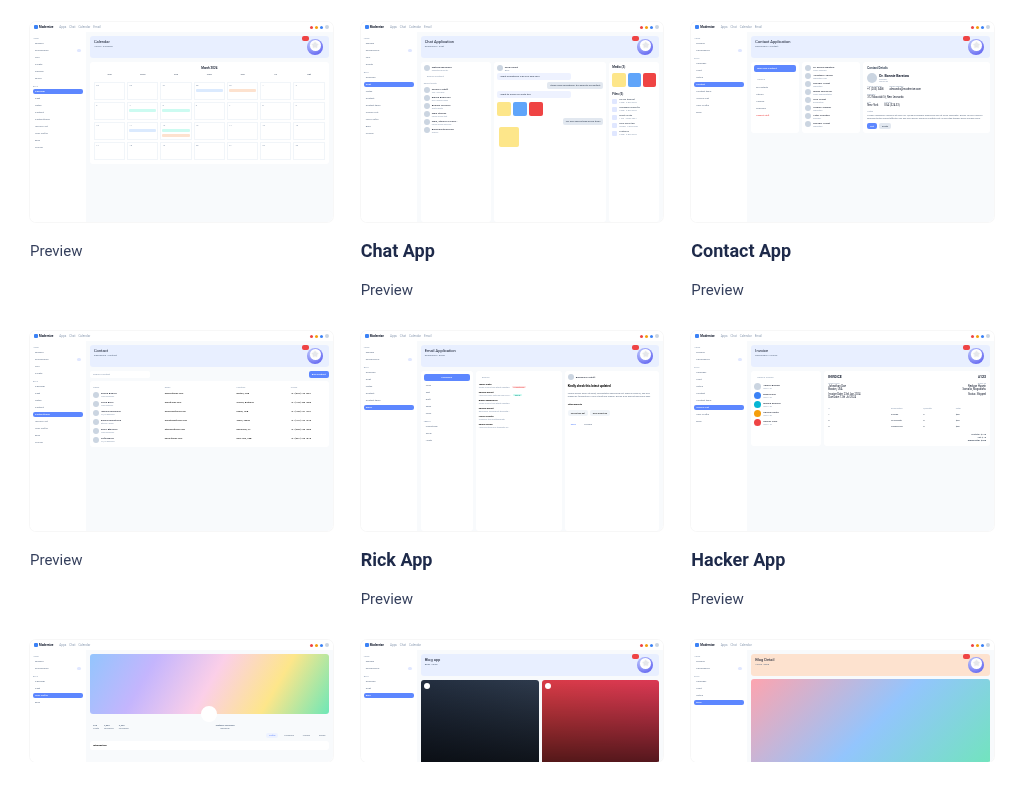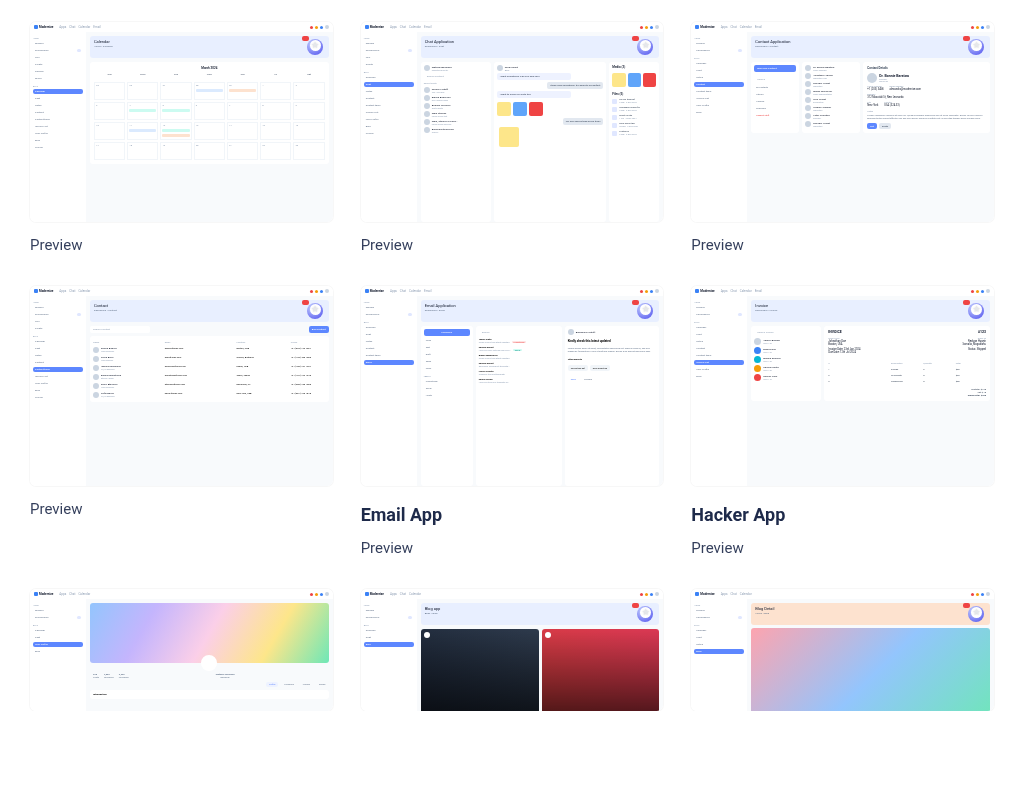--- a/index.html
+++ b/index.html
@@ -162,21 +162,21 @@
 
   .title {
     font-size: 18px;
     font-weight: 700;
     color: #1e2a4a;
     margin-top: 18px;
   }
   .preview-link {
     font-size: 15px;
     color: #1e2a4a;
-    margin-top: 14px;
+    margin-top: 20px;
     opacity: .9;
   }
 </style>
 </head>
 <body>
 
 <div class="grid">
 
 <div class="card">
   <div class="thumb">
@@ -484,20 +484,21 @@
                   <div>
                     <div>custom.js</div>
                     <div style="color:#94a3b8;">2 MB · 2 Dec 2024</div>
                   </div>
                 </div>
           </div>
         </div>
       </div>
     </div>
   </div>
+  <div class="title">Chat App</div>
   <div class="preview-link">Preview</div>
 </div>
 
 <div class="card">
   <div class="thumb">
     <div class="topbar">
           <div class="brand">
             <span class="brand-mark"></span>
             <span class="brand-txt">Modernize</span>
           </div>
@@ -665,20 +666,21 @@
                 </div>
             <div class="btns">
                   <span class="btn-sm p">Edit</span>
                   <span class="btn-sm g">Delete</span>
                 </div>
           </div>
         </div>
       </div>
     </div>
   </div>
+  <div class="title">Contact App</div>
   <div class="preview-link">Preview</div>
 </div>
 
 <div class="card">
   <div class="thumb">
     <div class="topbar">
           <div class="brand">
             <span class="brand-mark"></span>
             <span class="brand-txt">Modernize</span>
           </div>
@@ -925,21 +927,21 @@
                 </div>
             <div class="btns">
                   <span class="btn-sm" style="color:#5d87ff;">Reply</span>
                   <span class="btn-sm" style="color:#64748b;">Forward</span>
                 </div>
           </div>
         </div>
       </div>
     </div>
   </div>
-  <div class="title">Email App</div>
+  <div class="title">Rick App</div>
   <div class="preview-link">Preview</div>
 </div>
 
 <div class="card">
   <div class="thumb">
     <div class="topbar">
           <div class="brand">
             <span class="brand-mark"></span>
             <span class="brand-txt">Modernize</span>
           </div>

